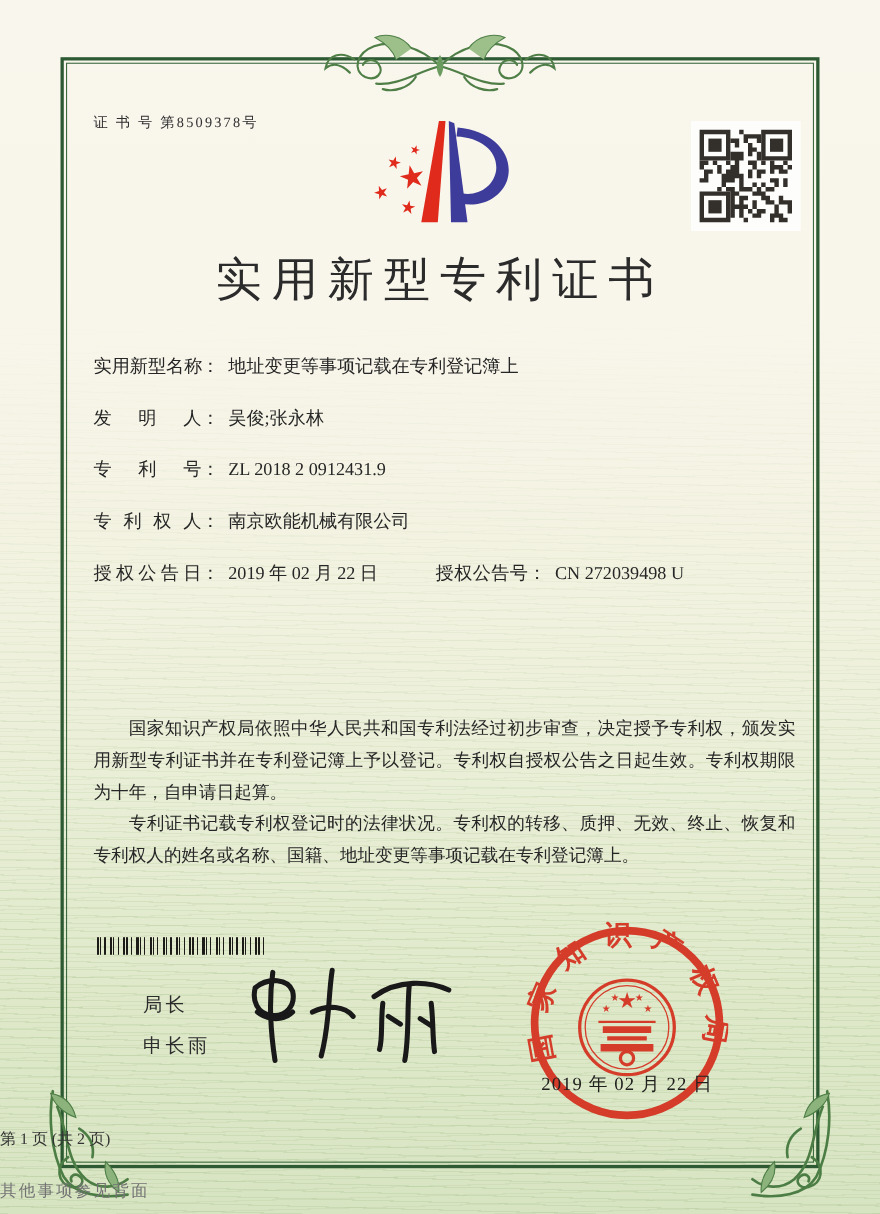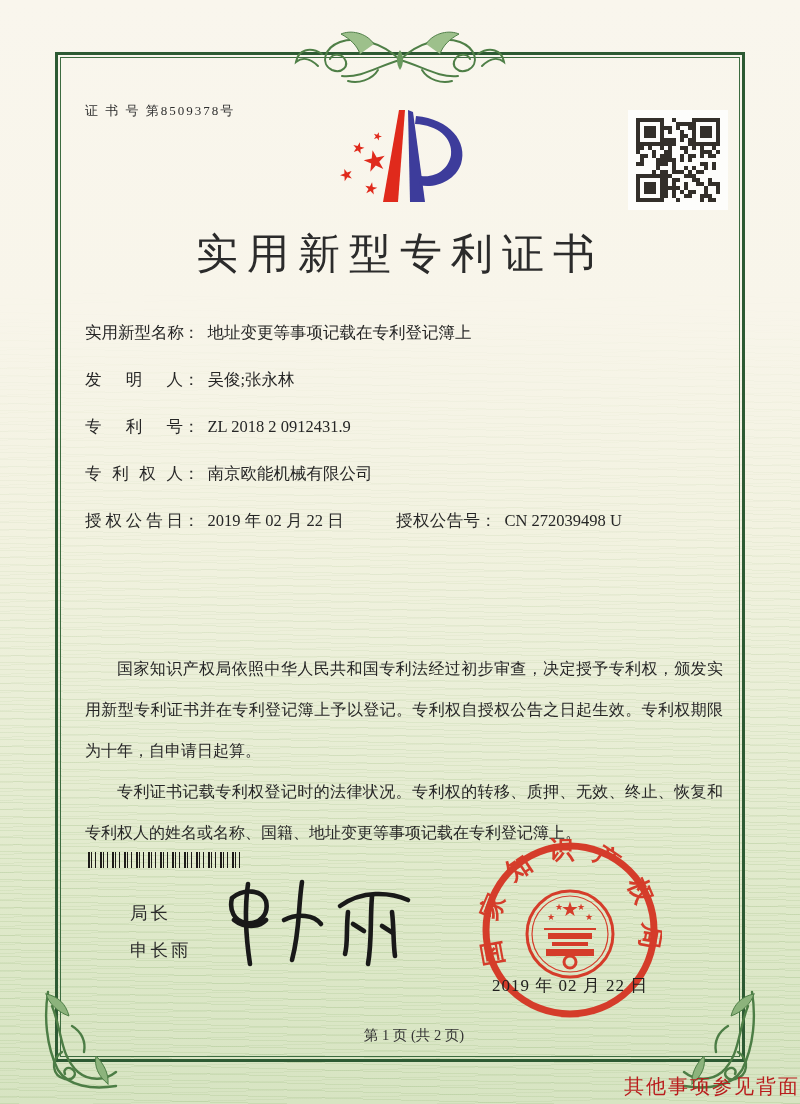--- a/index.html
+++ b/index.html
@@ -24,33 +24,33 @@
   .frame-inner{position:absolute;inset:2px;border:1px solid #3c6b40;}
   .abs{position:absolute;}
   .cert-no{left:85px;top:102px;font-size:13px;letter-spacing:2px;color:#2e2e2e;}
   .title{left:0;right:0;top:226px;text-align:center;font-size:42px;font-weight:normal;letter-spacing:9px;color:#2b2b2b;}
   .fields{left:85px;top:322px;width:645px;font-size:16.5px;}
   .frow{position:relative;margin-bottom:25px;line-height:22px;white-space:nowrap;}
   .flabel{display:inline-block;width:98px;text-align:justify;text-align-last:justify;vertical-align:bottom;}
   .fcolon{display:inline-block;margin-right:8px;}
   .grant{position:absolute;left:311px;top:0;}
   .grant .flabel{width:84px;}
-  .paras{left:85px;top:648px;width:638px;font-size:16px;line-height:41px;text-align:justify;}
+  .paras{left:85px;top:648px;width:638px;font-size:16px;line-height:29px;text-align:justify;}
   .paras p{margin:0;text-indent:2em;}
   .barcode{left:88px;top:852px;width:152px;height:16px;
     background:
       repeating-linear-gradient(90deg,#1d1b18 0 2px,transparent 2px 3px,#1d1b18 3px 4px,transparent 4px 7px,#1d1b18 7px 8px,transparent 8px 12px);
   }
   .director{left:88px;top:901px;font-size:17.5px;letter-spacing:3px;color:#2c2c2c;}
   .director div{margin-bottom:13px;margin-left:42px;}
   .sig{left:222px;top:868px;}
   .seal{left:478px;top:838px;opacity:.93;}
   .seal-date{left:492px;top:974px;font-size:17px;letter-spacing:1px;color:#20201e;}
-  .page-num{left:0;right:0;top:1026px;text-align:center;font-size:14.5px;color:#333;padding-left:28px;}
-  .back-note{left:0;right:0;top:1073px;text-align:right;font-size:20px;color:#b91c1c;letter-spacing:2px;}
+  .page-num{left:0;right:0;top:1026px;font-size:14.5px;color:#333;}
+  .back-note{left:0;right:0;top:1073px;text-align:left;font-size:15px;color:#737373;letter-spacing:2px;}
   .logo{left:322px;top:90px;}
   .qr{left:628px;top:110px;}
   .flo-top{left:278px;top:24px;}
   .flo-bl{left:38px;top:986px;}
   .flo-br{left:676px;top:986px;transform:scaleX(-1);}
 </style>
 </head>
 <body>
 
 <div id="cert">

